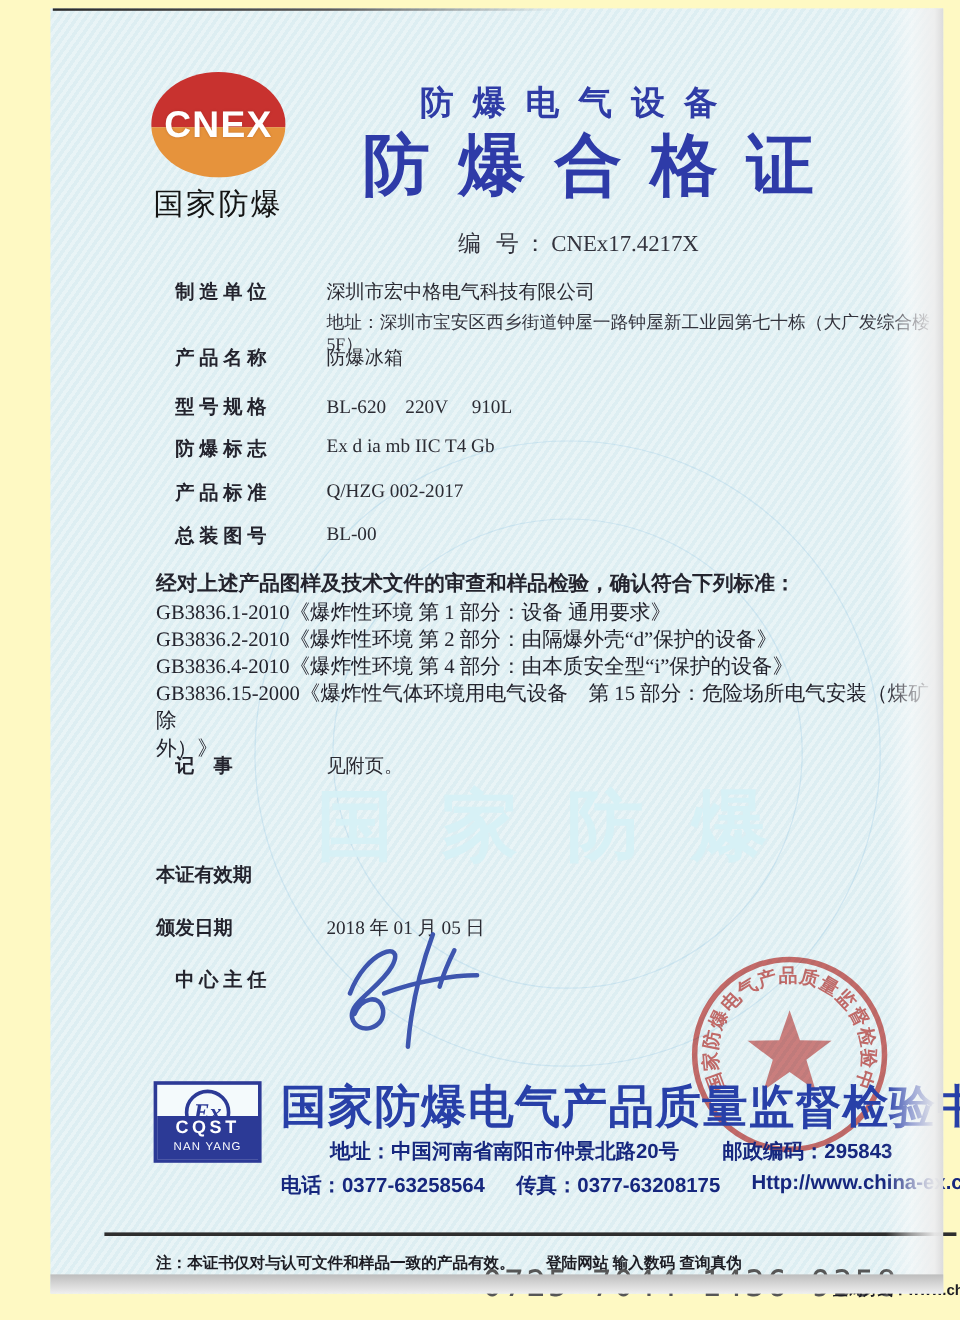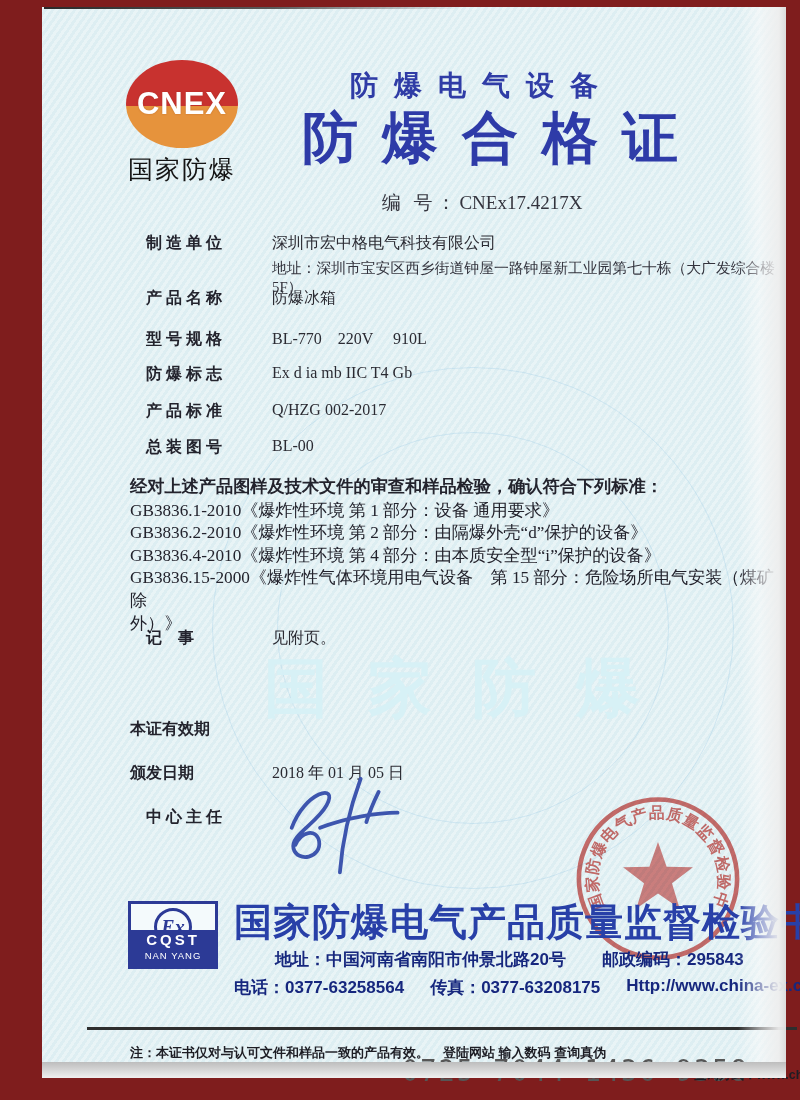--- a/index.html
+++ b/index.html
@@ -1,16 +1,16 @@
 <!DOCTYPE html>
 <html><head>
 <meta charset="utf-8">
 <style>
   html,body{margin:0;padding:0;background:#ffffff;}
-  #page{position:relative;width:800px;height:1100px;background:#7f1d1d;overflow:hidden;
+  #page{position:relative;width:800px;height:1100px;background:#fef9c3;overflow:hidden;
         font-family:"Liberation Serif","DejaVu Serif",serif;color:#23232d;}
   
   #paper{position:absolute;left:42px;top:7px;width:744px;height:1071px;
          background-color:#e3f1f4;
          background-image:repeating-linear-gradient(125deg,rgba(255,255,255,.20) 0 3px,rgba(198,226,234,.20) 3px 6px);}
   .top-edge{position:absolute;left:2px;top:0;width:420px;height:2px;
             background:linear-gradient(to right,#2a2a2a 0%,#5a5a5a 55%,rgba(90,90,90,0) 100%);}
   .curl{position:absolute;top:0;right:0;width:48px;height:100%;
         background:linear-gradient(to right,rgba(255,255,255,0) 0%,rgba(250,250,250,.55) 45%,rgba(238,238,238,.95) 85%,#dcdcdc 100%);}
   .bottom-strip{position:absolute;left:0;bottom:0;width:100%;height:16px;
@@ -69,21 +69,21 @@
   #org-name{position:absolute;left:192px;top:890px;width:600px;font-weight:bold;font-size:38px;
             color:#2840a8;letter-spacing:1px;white-space:nowrap;
             font-family:"Liberation Serif","DejaVu Serif",serif;}
   .org-line{position:absolute;display:flex;font-family:"Liberation Sans","DejaVu Sans",sans-serif;
             font-weight:bold;color:#16277e;font-size:17px;white-space:nowrap;}
   #org-line1{left:233px;top:941px;gap:36px;}
   #org-line2{left:192px;top:969px;gap:26px;}
 
   
   #footer-rule{position:absolute;left:45px;top:1020px;width:710px;height:3px;background:#2e2e2e;}
-  #footer-note{position:absolute;left:88px;top:1037px;display:flex;gap:14px;
+  #footer-note{position:absolute;left:88px;top:1037px;display:flex;gap:26px;
                font-family:"Liberation Sans","DejaVu Sans",sans-serif;font-weight:bold;
                font-size:13px;color:#1d1d24;white-space:nowrap;}
   #verify-code{position:absolute;left:360px;top:1046px;font-family:"DejaVu Sans Mono",monospace;
                font-size:27px;color:#565656;letter-spacing:2px;transform:scaleY(1.12);transform-origin:top left;}
   #query-line{position:absolute;left:652px;top:1060px;font-family:"Liberation Sans","DejaVu Sans",sans-serif;
               font-weight:bold;font-size:12.5px;color:#1d1d24;white-space:nowrap;}
 </style>
 </head>
 <body>
 
@@ -107,21 +107,21 @@
     </div>
 
     <div class="flabel" style="top:226px">制 造 单 位</div>
     <div class="fvalue" style="top:226px">深圳市宏中格电气科技有限公司</div>
     <div id="addr-extra">地址：深圳市宝安区西乡街道钟屋一路钟屋新工业园第七十栋（大广发综合楼 5F）</div>
 
     <div class="flabel" style="top:281px">产 品 名 称</div>
     <div class="fvalue" style="top:281px">防爆冰箱</div>
 
     <div class="flabel" style="top:322px">型 号 规 格</div>
-    <div class="fvalue" style="top:322px">BL-770　220V　 910L</div>
+    <div class="fvalue" style="top:322px">BL-620　220V　 910L</div>
 
     <div class="flabel" style="top:357px">防 爆 标 志</div>
     <div class="fvalue" style="top:357px">Ex d ia mb IIC T4 Gb</div>
 
     <div class="flabel" style="top:394px">产 品 标 准</div>
     <div class="fvalue" style="top:394px">Q/HZG 002-2017</div>
 
     <div class="flabel" style="top:430px">总 装 图 号</div>
     <div class="fvalue" style="top:430px">BL-00</div>
 

